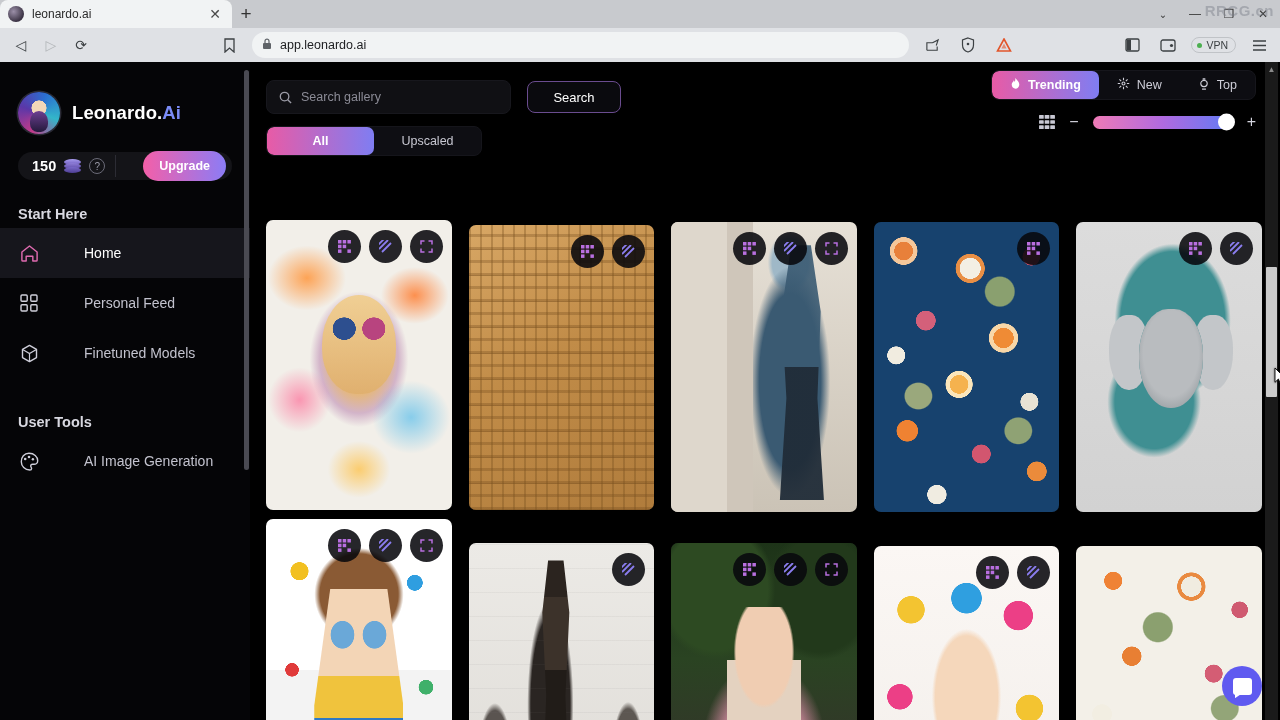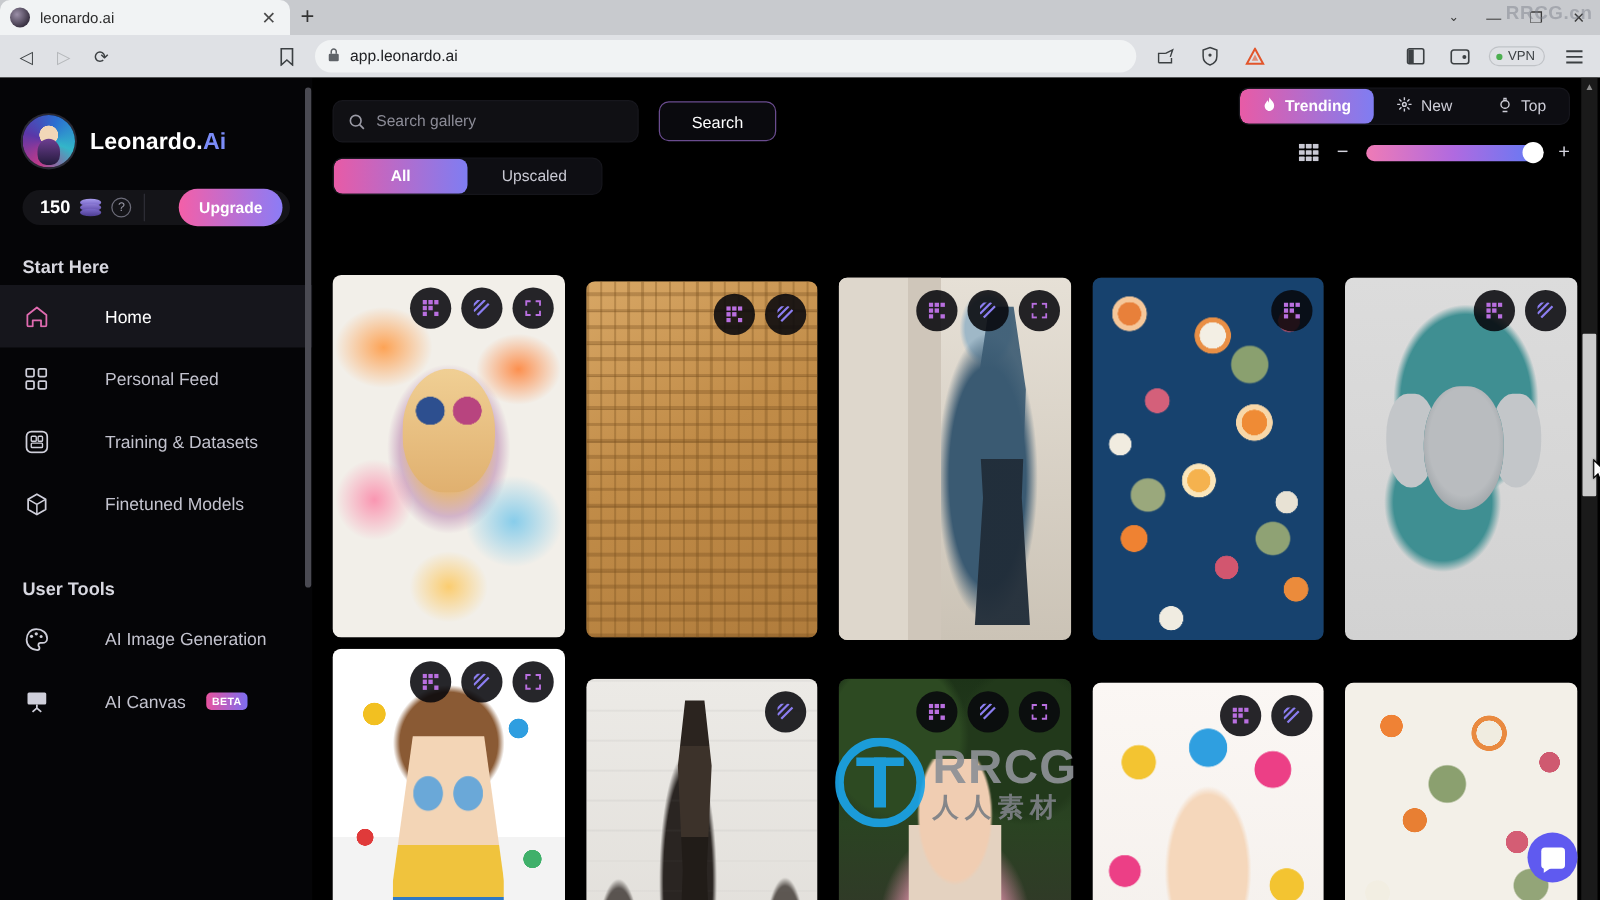--- a/index.html
+++ b/index.html
@@ -544,31 +544,20 @@
           <svg width="18" height="18" viewBox="0 0 18 18">
               <rect x="1" y="1" width="6.2" height="6.2" rx="1" fill="none" stroke="currentColor" stroke-width="1.4"></rect>
               <rect x="10.8" y="1" width="6.2" height="6.2" rx="1" fill="none" stroke="currentColor" stroke-width="1.4"></rect>
               <rect x="1" y="10.8" width="6.2" height="6.2" rx="1" fill="none" stroke="currentColor" stroke-width="1.4"></rect>
               <rect x="10.8" y="10.8" width="6.2" height="6.2" rx="1" fill="none" stroke="currentColor" stroke-width="1.4"></rect>
             </svg>
         </span>
         <span class="nav-label">Personal Feed</span>
       </div>
 
-      <div class="navitem">
-        <span class="nav-ico">
-          <svg width="19" height="19" viewBox="0 0 19 19">
-              <rect x="1.2" y="1.2" width="16.6" height="16.6" rx="4" fill="none" stroke="currentColor" stroke-width="1.4"></rect>
-              <rect x="5" y="5" width="4" height="4" rx=".7" fill="none" stroke="currentColor" stroke-width="1.1"></rect>
-              <rect x="10.5" y="5" width="3.5" height="4" rx=".7" fill="none" stroke="currentColor" stroke-width="1.1"></rect>
-              <rect x="5" y="10.5" width="9" height="3.5" rx=".7" fill="none" stroke="currentColor" stroke-width="1.1"></rect>
-            </svg>
-        </span>
-        <span class="nav-label">Training &amp; Datasets</span>
-      </div>
 
       <div class="navitem">
         <span class="nav-ico">
           <svg width="19" height="19" viewBox="0 0 19 19">
               <path d="M9.5 1.4l7 4v8.2l-7 4-7-4V5.4z" fill="none" stroke="currentColor" stroke-width="1.4" stroke-linejoin="round"></path>
               <path d="M2.6 5.5l6.9 4 6.9-4M9.5 9.5v8" fill="none" stroke="currentColor" stroke-width="1.2"></path>
             </svg>
         </span>
         <span class="nav-label">Finetuned Models</span>
       </div>
@@ -580,30 +569,20 @@
           <svg width="20" height="19" viewBox="0 0 20 19">
               <path d="M10 1.3c5 0 8.7 3.2 8.7 7.4 0 2.6-2 3.6-3.6 3.6h-1.6c-1 0-1.8.8-1.8 1.8 0 .5.2.8.5 1.2.3.4.4.7.4 1.1 0 1-.8 1.6-1.8 1.6-4.9 0-8.5-3.7-8.5-8.3S5.1 1.3 10 1.3z" fill="none" stroke="currentColor" stroke-width="1.4"></path>
               <circle cx="6.2" cy="7" r="1.3" fill="currentColor"></circle>
               <circle cx="10" cy="5" r="1.3" fill="currentColor"></circle>
               <circle cx="13.9" cy="7.2" r="1.2" fill="currentColor"></circle>
             </svg>
         </span>
         <span class="nav-label">AI Image Generation</span>
       </div>
 
-      <div class="navitem">
-        <span class="nav-ico">
-          <svg width="19" height="19" viewBox="0 0 19 19">
-              <rect x="2" y="2" width="15" height="9.5" rx="1.2" fill="currentColor"></rect>
-              <path d="M9.5 11.5v3M9.5 14.5l-3.5 3M9.5 14.5l3.5 3" stroke="currentColor" stroke-width="1.4" fill="none"></path>
-            </svg>
-        </span>
-        <span class="nav-label">AI Canvas</span>
-        <span class="badge beta">BETA</span>
-      </div>
 
 
       <div class="side-scroll"></div>
     </div>
 
     <div class="main">
 
       <div class="topbar">
         <div class="toprow1">
           <div class="searchbox">
@@ -924,27 +903,20 @@
               </span>
           </div>
         </div>
 
         <div class="card r2" style="margin-top:17px">
           <div class="card-img art-floral-b"></div>
         </div>
 
       </div>
 
-      <div class="wm-center">
-        <div class="wm-logo"></div>
-        <div class="wm-text">
-          <span class="wm-rrcg">RRCG</span>
-          <span class="wm-cn">人人素材</span>
-        </div>
-      </div>
 
       <div class="chatfab">
         <span class="bubble"></span>
       </div>
 
       <div class="mainscroll">
         <div class="track-top">▲</div>
         <div class="sb-thumb"></div>
       </div>
       <div class="cursor-arrow">

